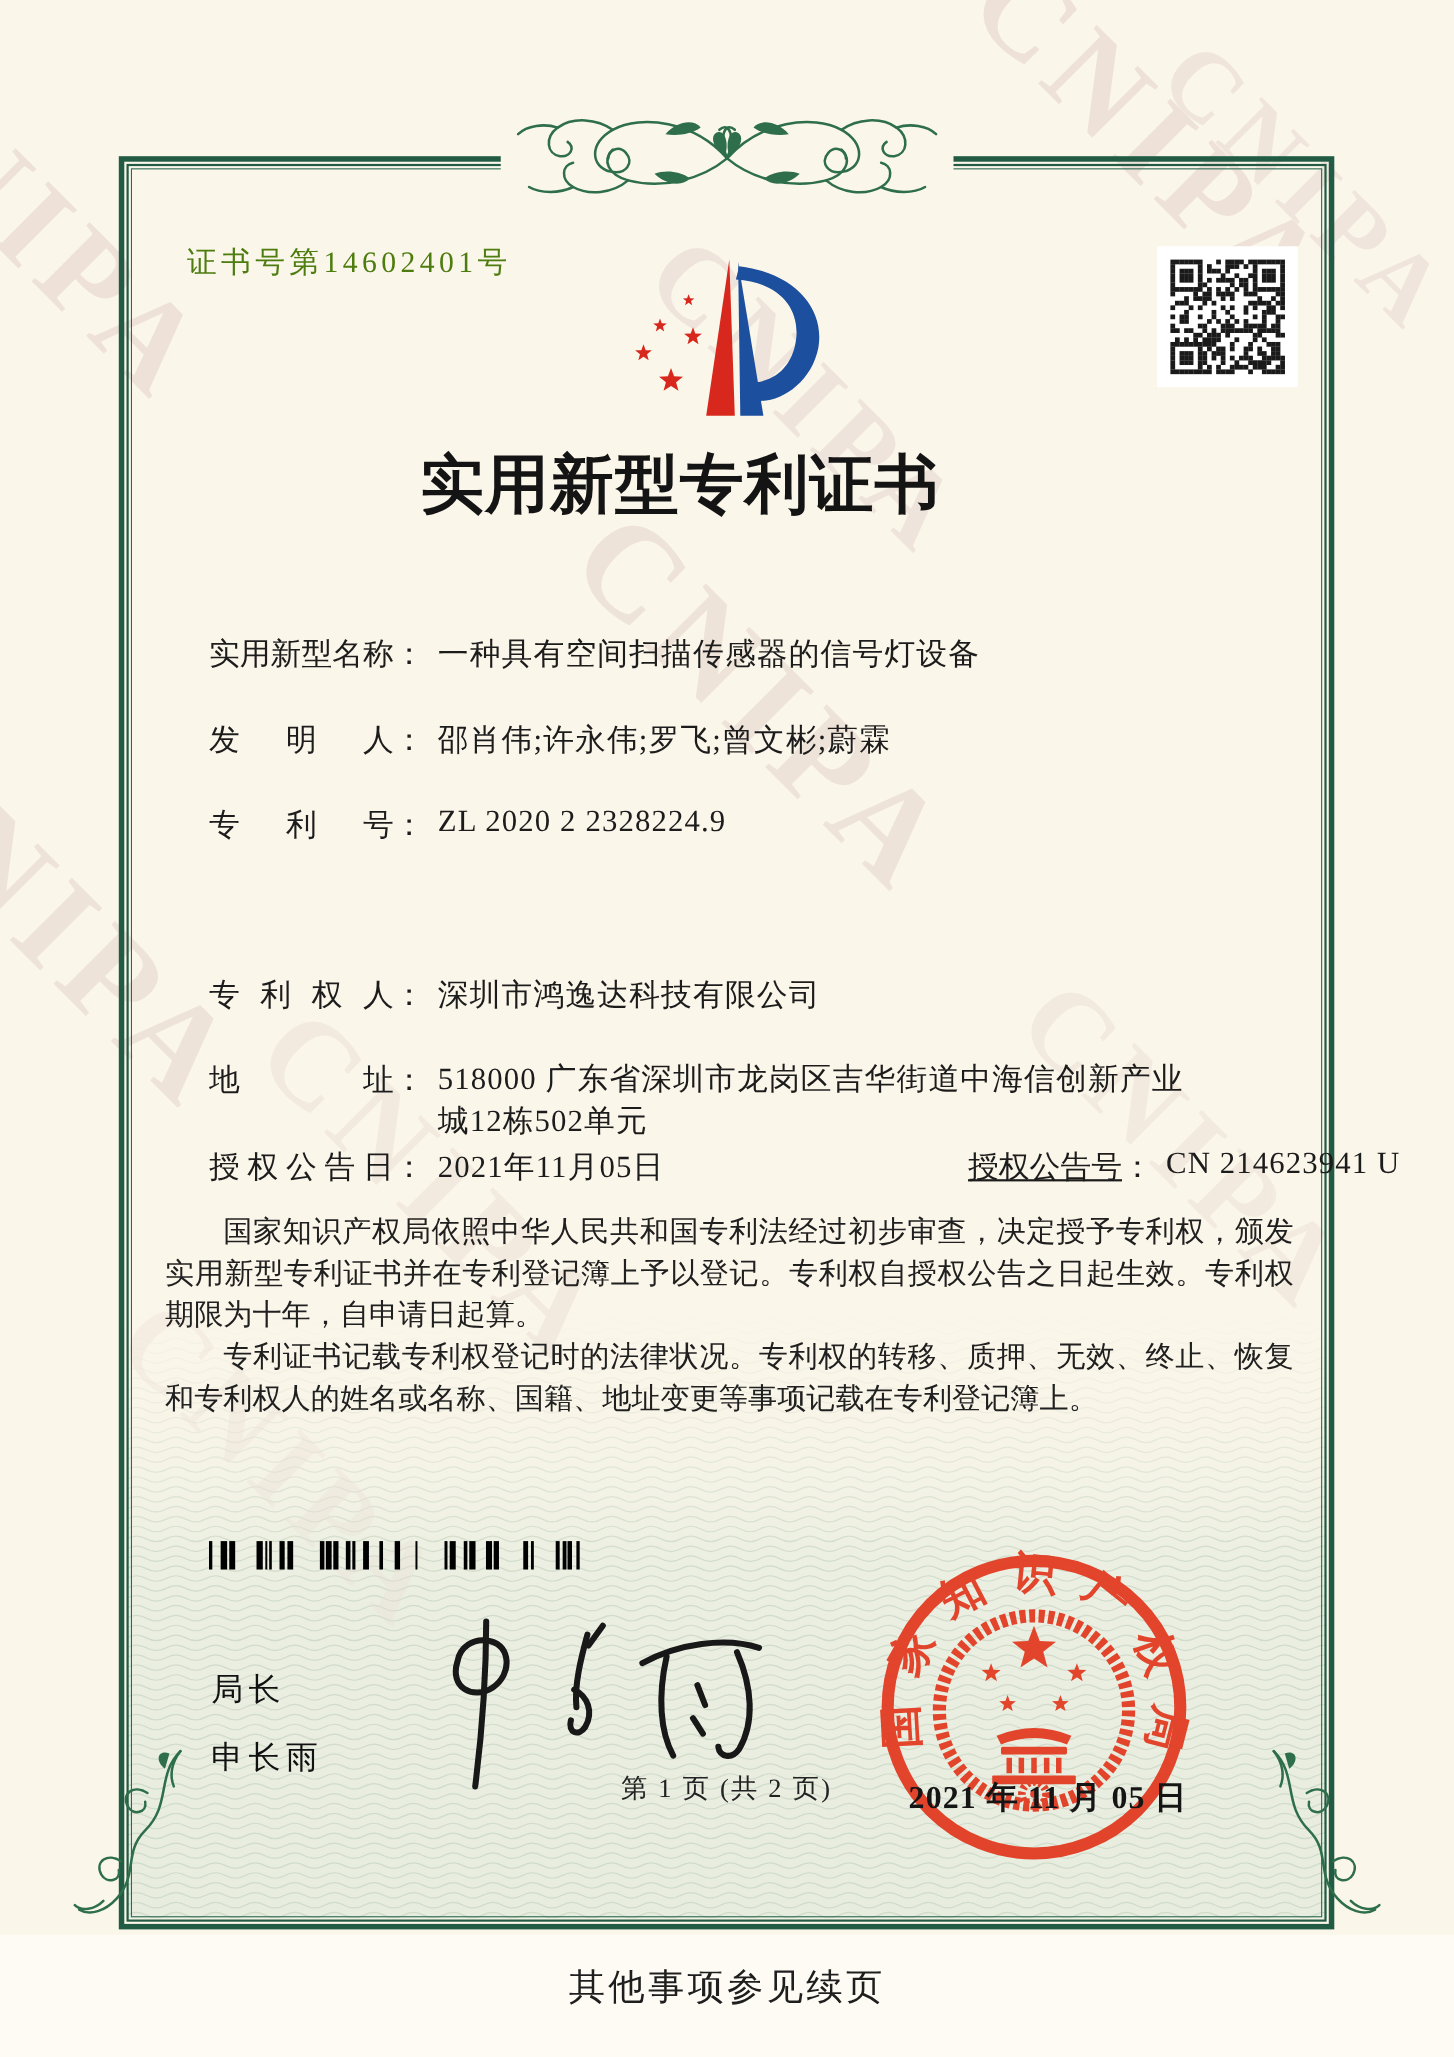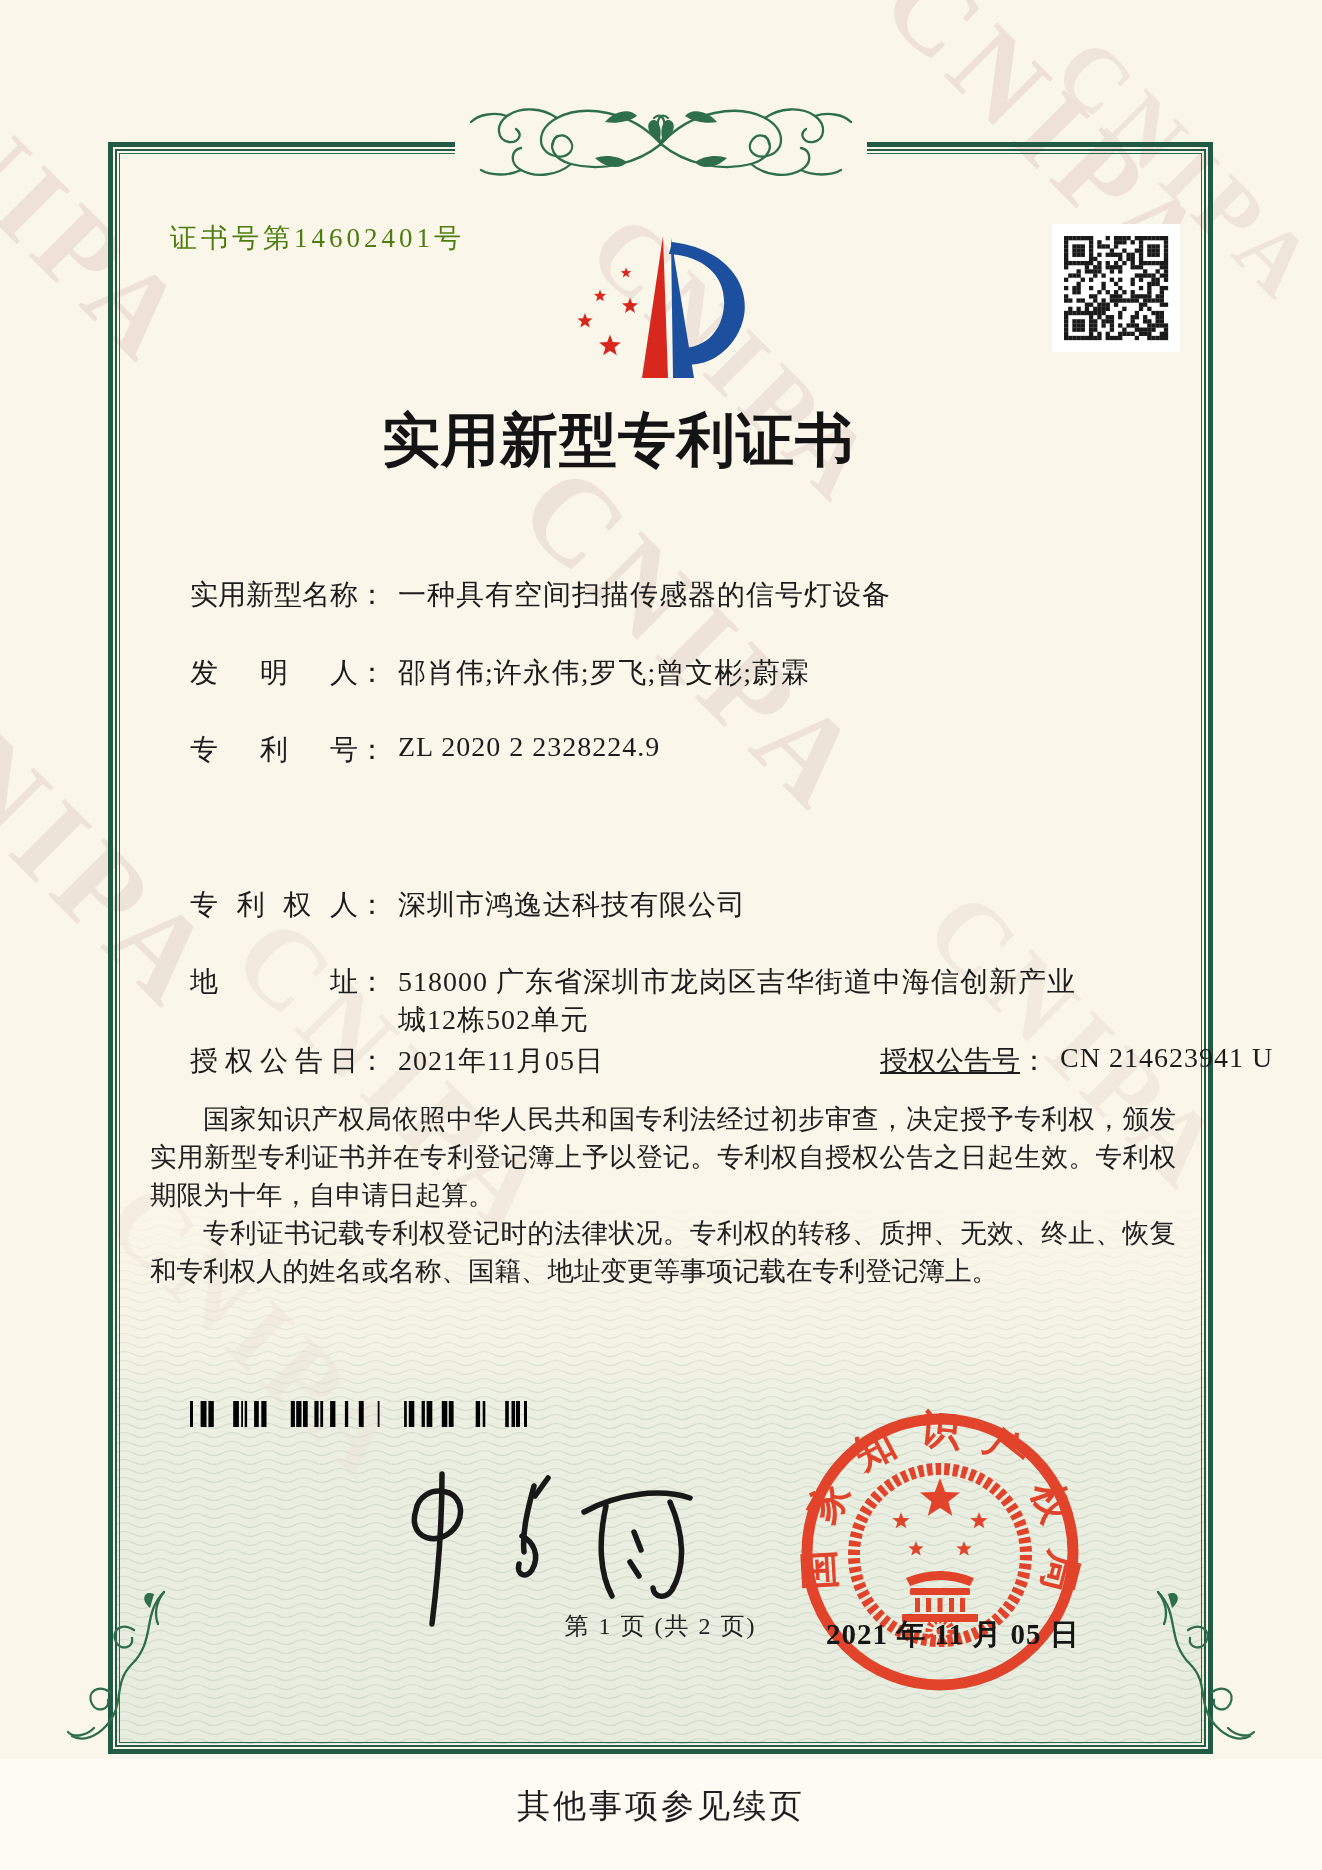--- a/index.html
+++ b/index.html
@@ -509,20 +509,24 @@
       <rect x="251.8" y="0" width="5.5" height="26"></rect>
       <rect x="258.8" y="0" width="4.8" height="26"></rect>
       <rect x="285.7" y="0" width="4.4" height="26"></rect>
       <rect x="292.7" y="0" width="2.6" height="26"></rect>
       <rect x="315.2" y="0" width="3.6" height="26"></rect>
       <rect x="321.5" y="0" width="3.5" height="26"></rect>
       <rect x="325.9" y="0" width="4.1" height="26"></rect>
       <rect x="334" y="0" width="3" height="26"></rect>
     </svg>
 
+  <div class="signer">
+    <div>局长</div>
+    <div>申长雨</div>
+  </div>
 
   <svg class="signature" width="340" height="190" viewBox="0 0 340 190">
     <g fill="none" stroke="#181818" stroke-width="5.5" stroke-linecap="round" stroke-linejoin="round">
       <path d="M44,62 C36,86 58,98 76,86 C94,74 92,48 74,44 C58,40 46,50 44,62"></path>
       <path d="M70,26 C70,78 66,128 60,176"></path>
       <path d="M162,38 C156,60 150,84 152,104"></path>
       <path d="M176,30 L163,48"></path>
       <path d="M150,88 C162,94 168,108 160,122 C154,131 144,127 147,116"></path>
       <path d="M212,64 C244,46 288,40 318,50"></path>
       <path d="M234,58 C226,94 228,126 240,148"></path>

